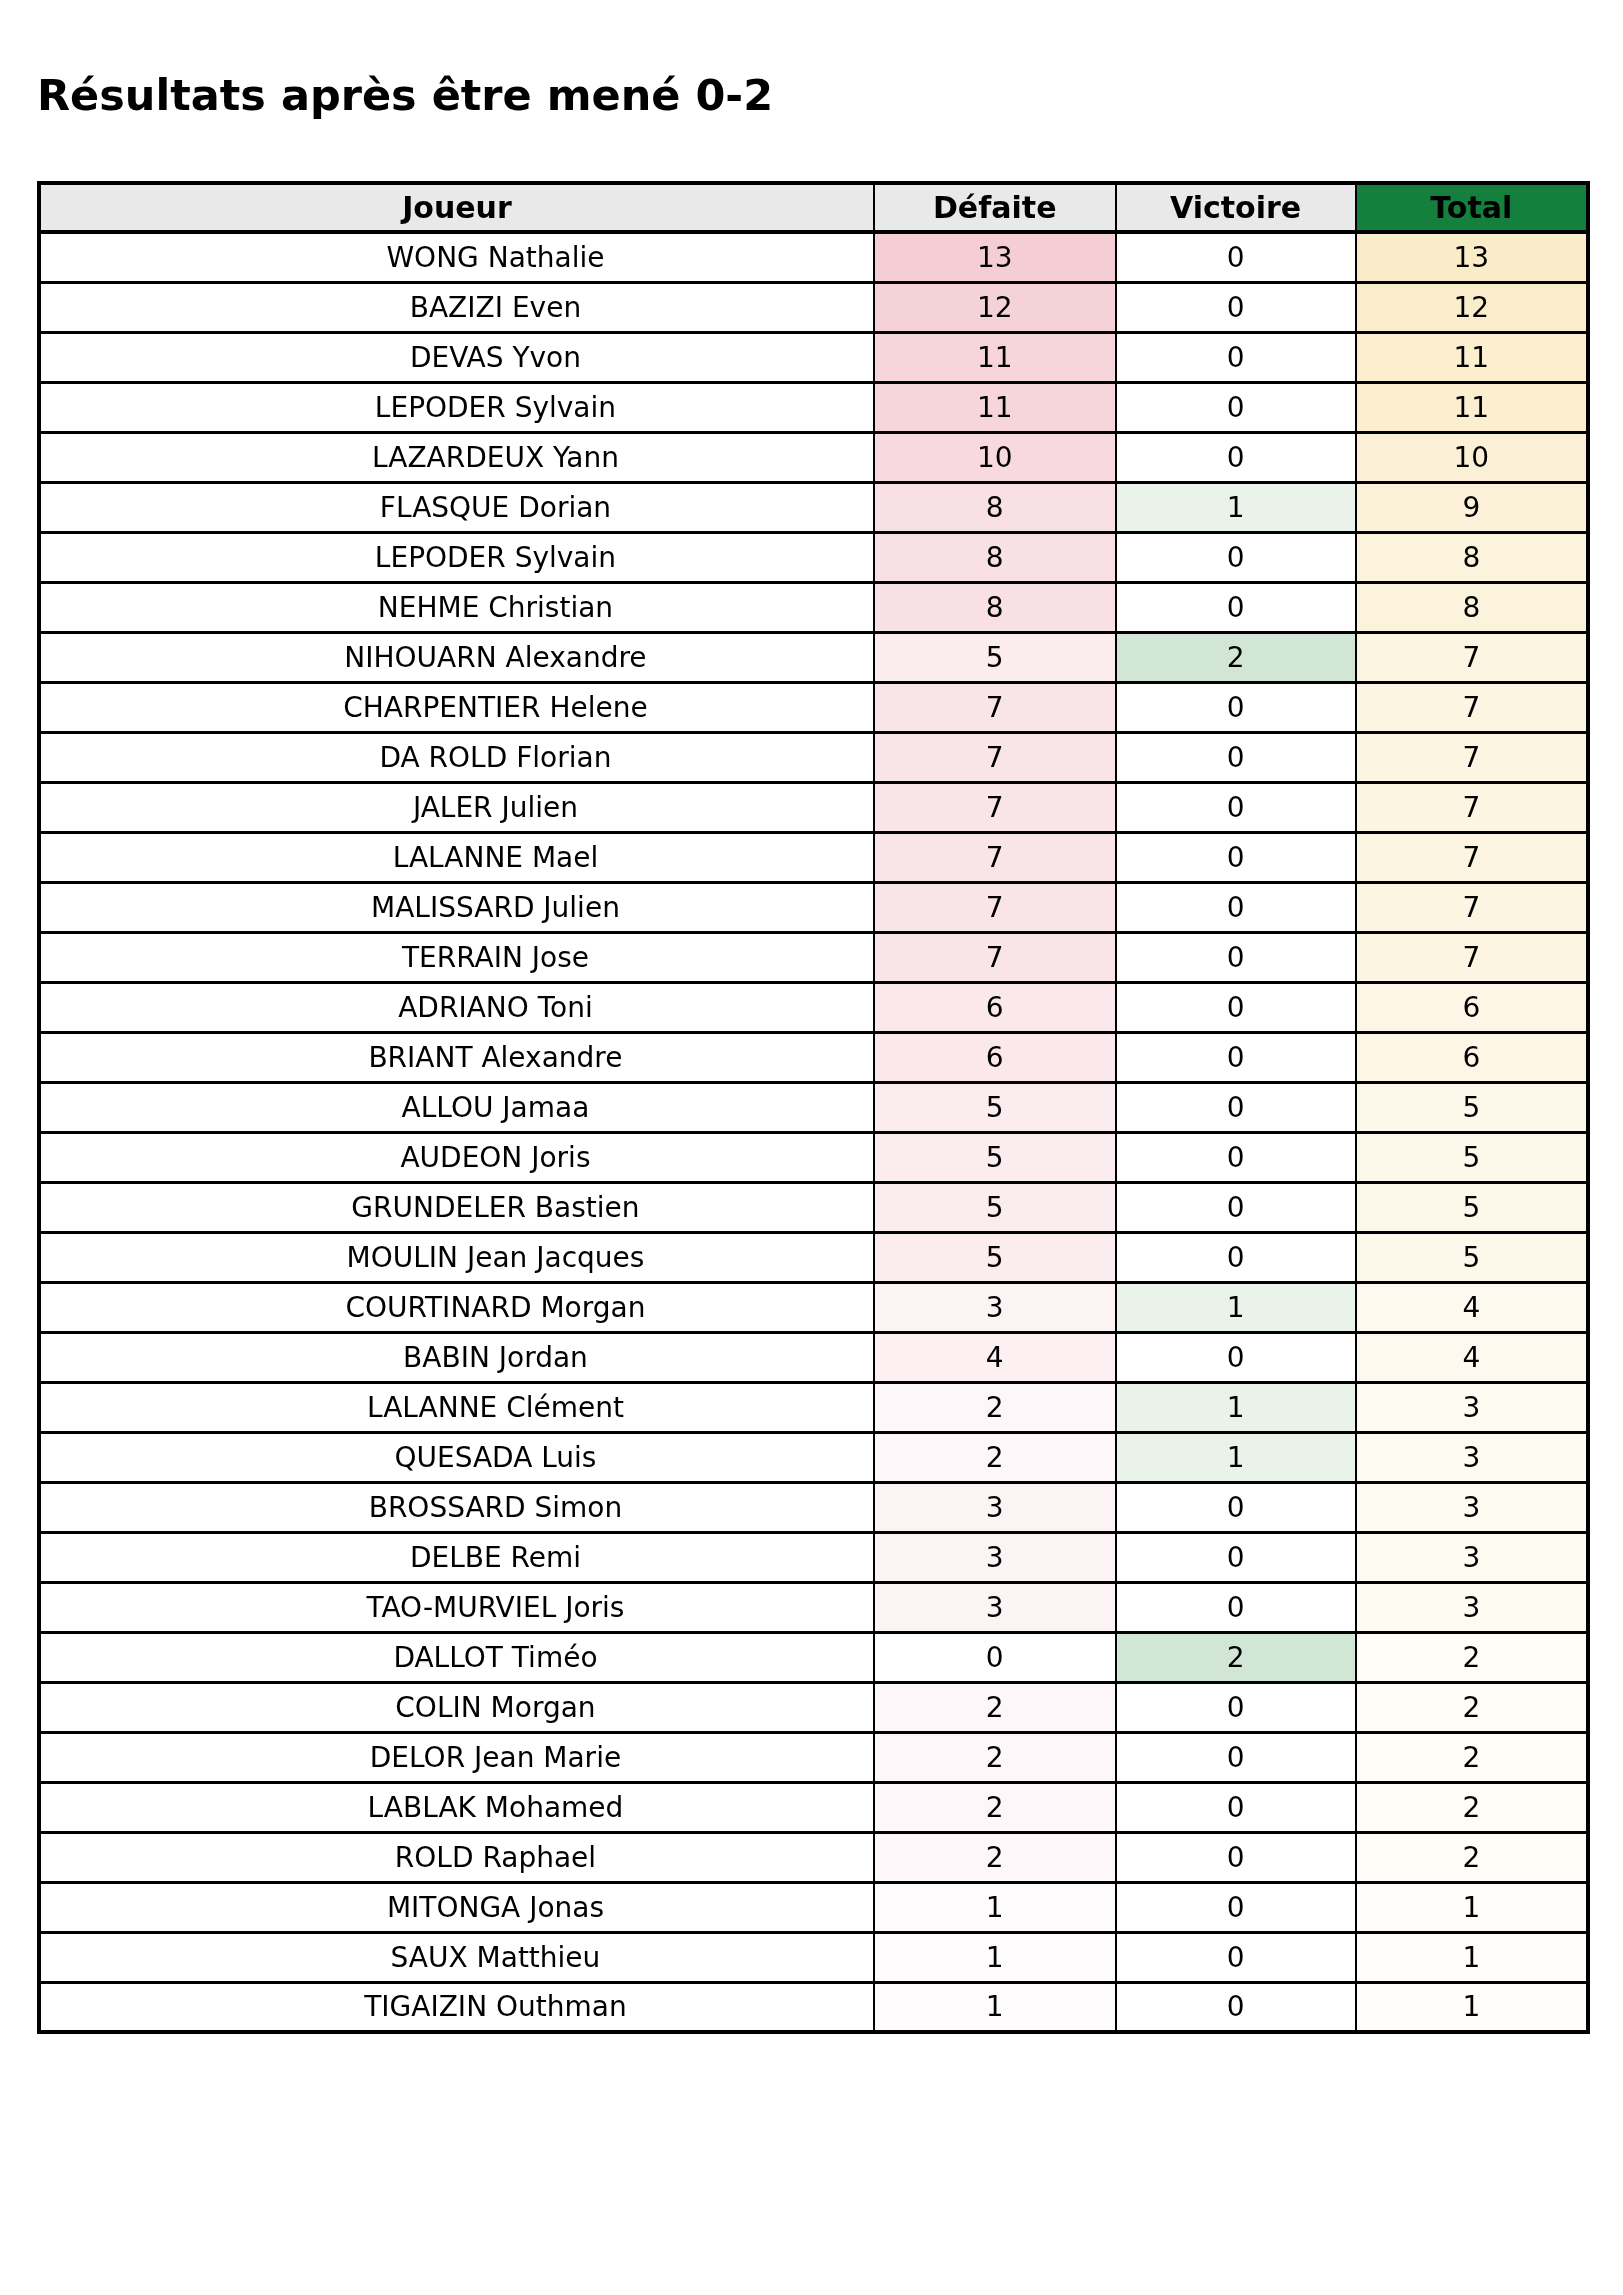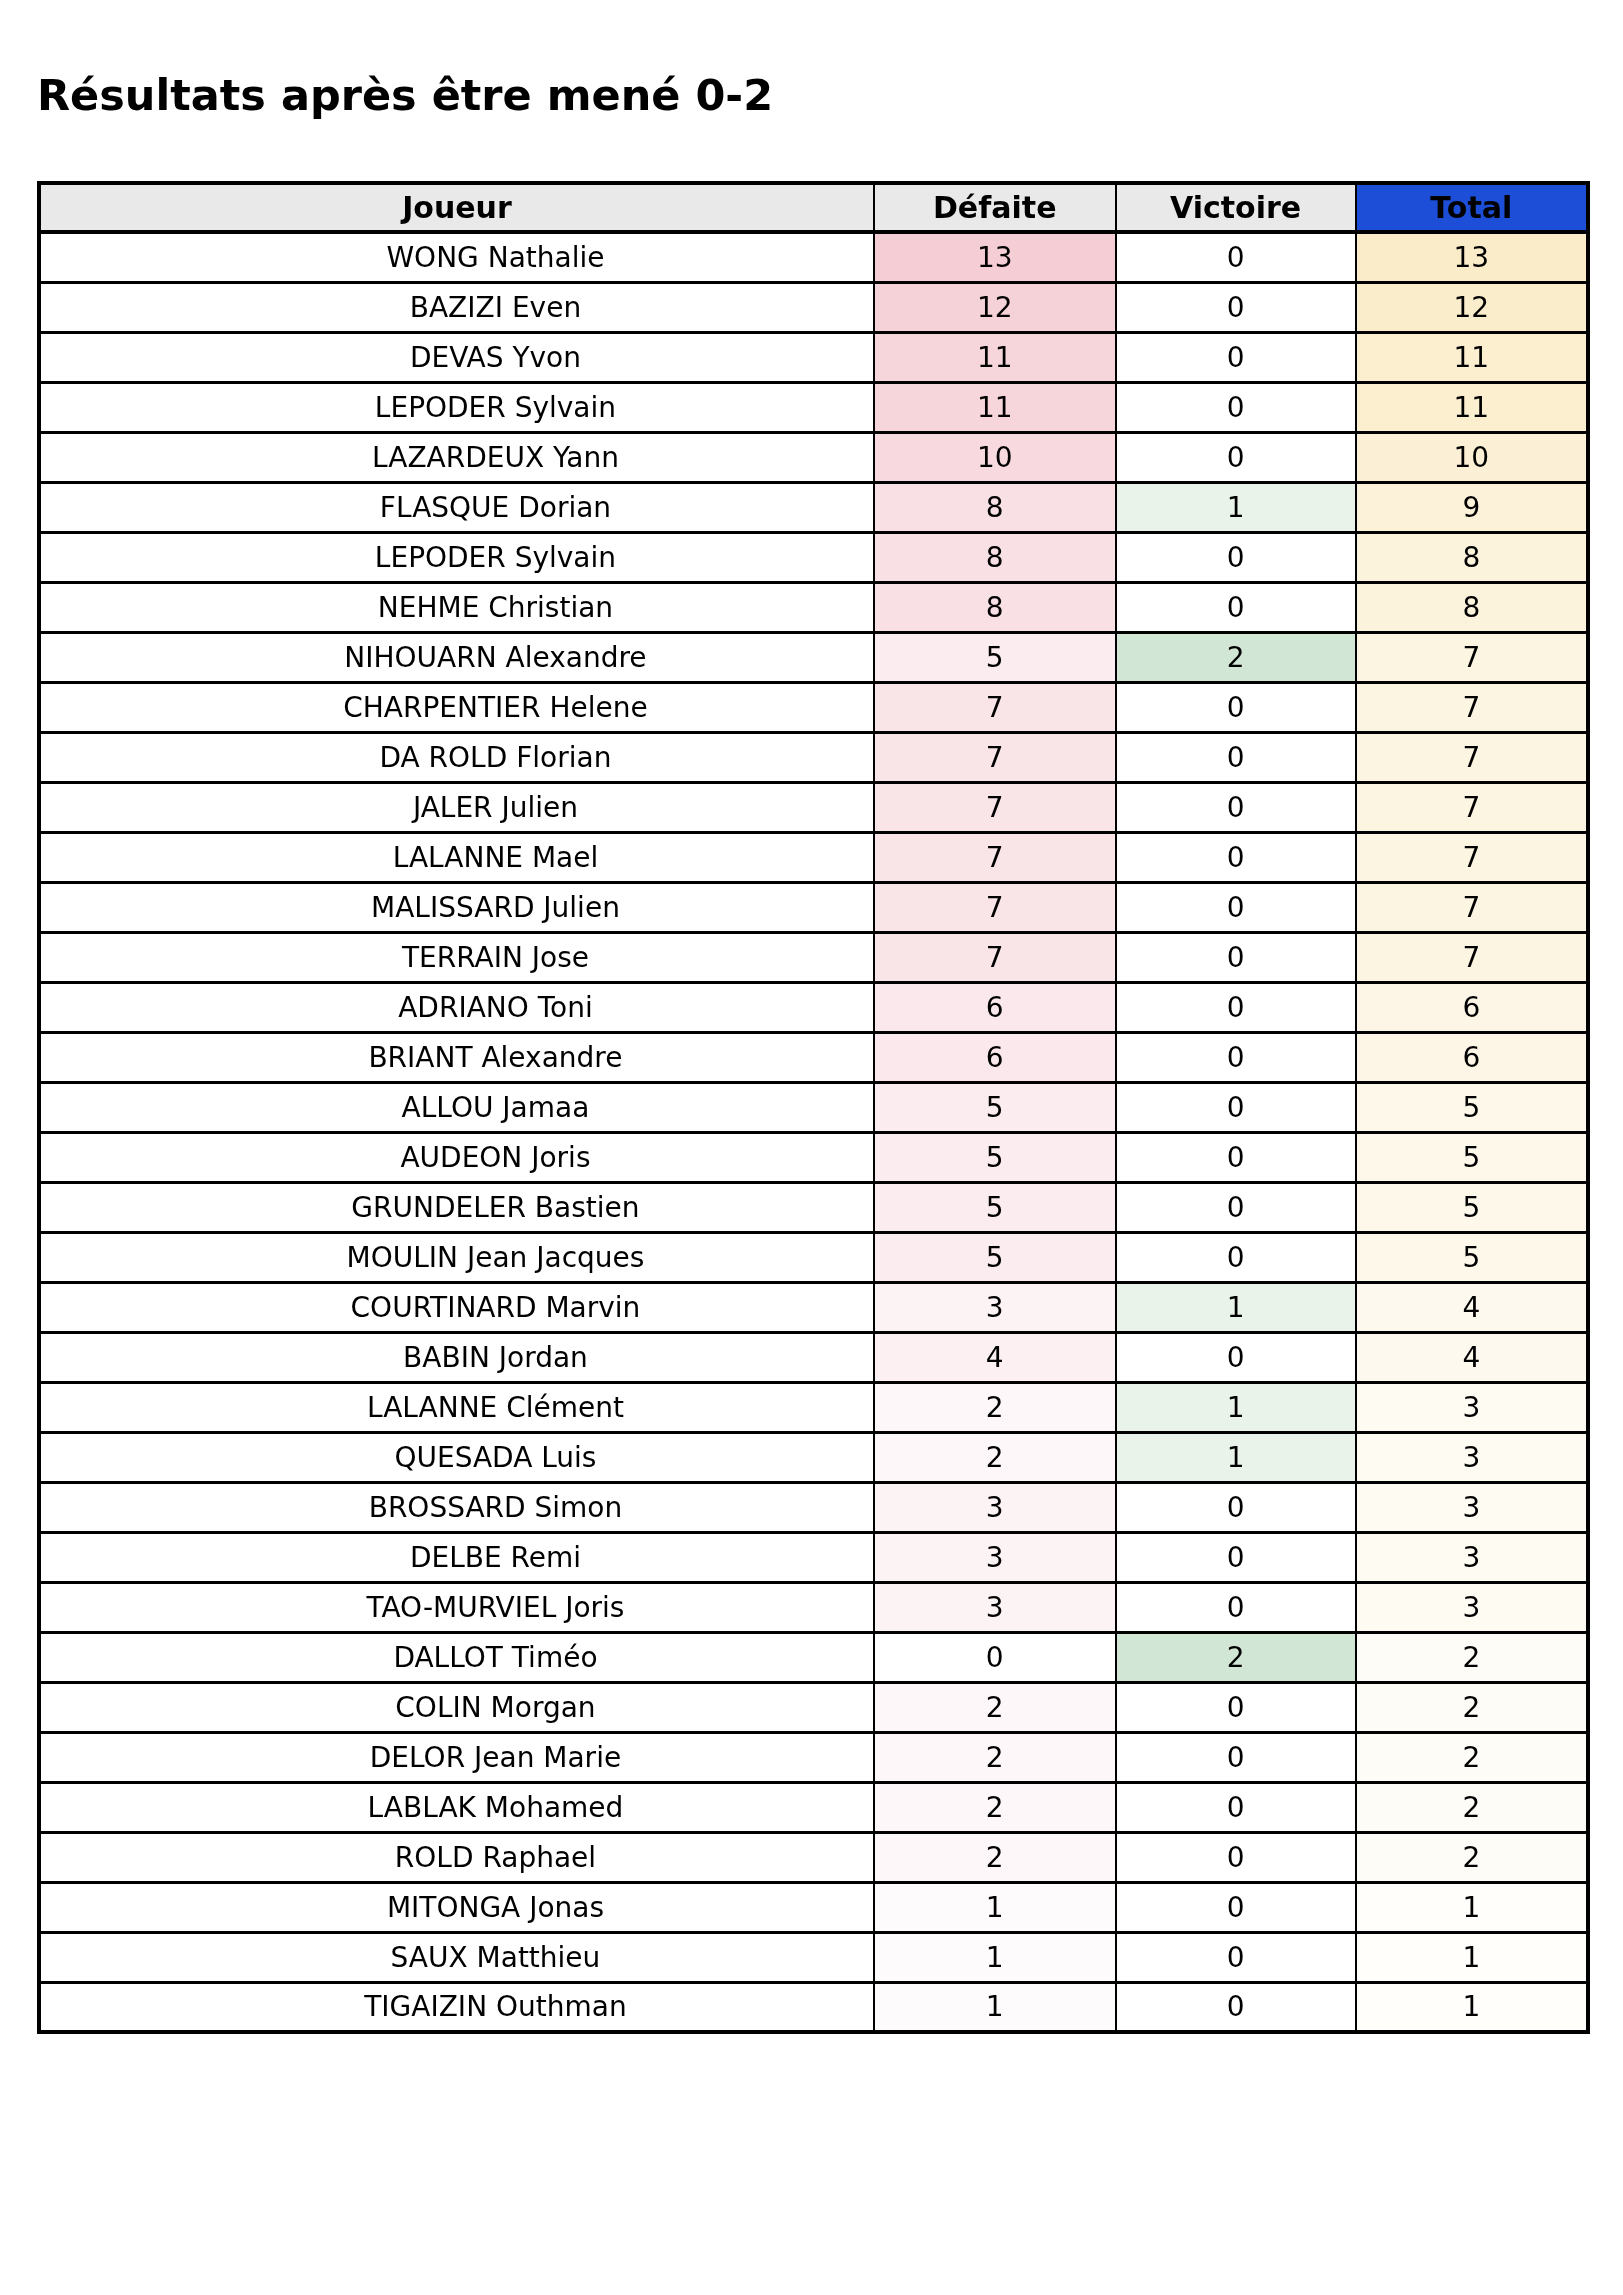--- a/index.html
+++ b/index.html
@@ -68,21 +68,21 @@
     <col class="c-player">
     <col class="c-defeat">
     <col class="c-victory">
     <col class="c-total">
   </colgroup>
   <thead>
     <tr>
       <th style="background: rgb(233, 233, 233);">Joueur</th>
       <th style="background: rgb(233, 233, 233);">Défaite</th>
       <th style="background: rgb(233, 233, 233);">Victoire</th>
-      <th style="background: #1d4ed8;">Total</th>
+      <th style="background: #15803d;">Total</th>
     </tr>
   </thead>
   <tbody>
   <tr>
     <td class="cell-name">WONG Nathalie</td>
     <td class="cell-num" style="background: rgb(244, 205, 213);">13</td>
     <td class="cell-num" style="background: rgb(255, 255, 255);">0</td>
     <td class="cell-num" style="background: rgb(250, 236, 200);">13</td>
   </tr>
 
@@ -221,21 +221,21 @@
   </tr>
 
   <tr>
     <td class="cell-name">MOULIN Jean Jacques</td>
     <td class="cell-num" style="background: rgb(251, 236, 239);">5</td>
     <td class="cell-num" style="background: rgb(255, 255, 255);">0</td>
     <td class="cell-num" style="background: rgb(253, 248, 234);">5</td>
   </tr>
 
   <tr>
-    <td class="cell-name">COURTINARD Marvin</td>
+    <td class="cell-name">COURTINARD Morgan</td>
     <td class="cell-num" style="background: rgb(252, 243, 245);">3</td>
     <td class="cell-num" style="background: rgb(233, 243, 234);">1</td>
     <td class="cell-num" style="background: rgb(253, 249, 238);">4</td>
   </tr>
 
   <tr>
     <td class="cell-name">BABIN Jordan</td>
     <td class="cell-num" style="background: rgb(252, 240, 242);">4</td>
     <td class="cell-num" style="background: rgb(255, 255, 255);">0</td>
     <td class="cell-num" style="background: rgb(253, 249, 238);">4</td>

